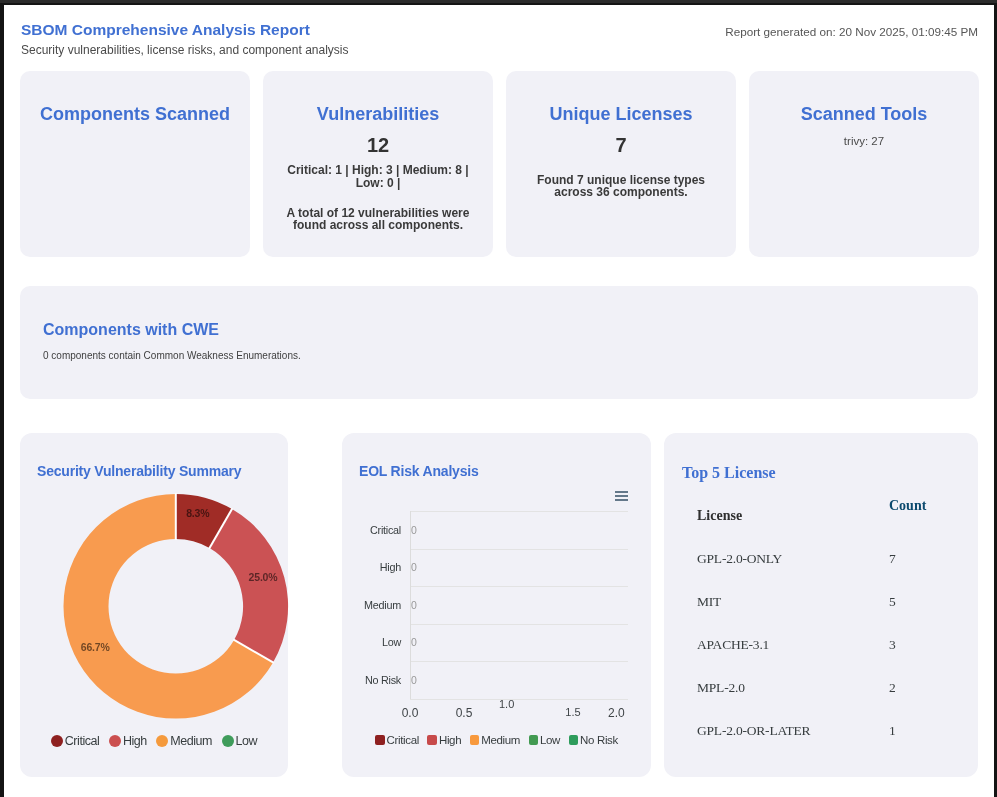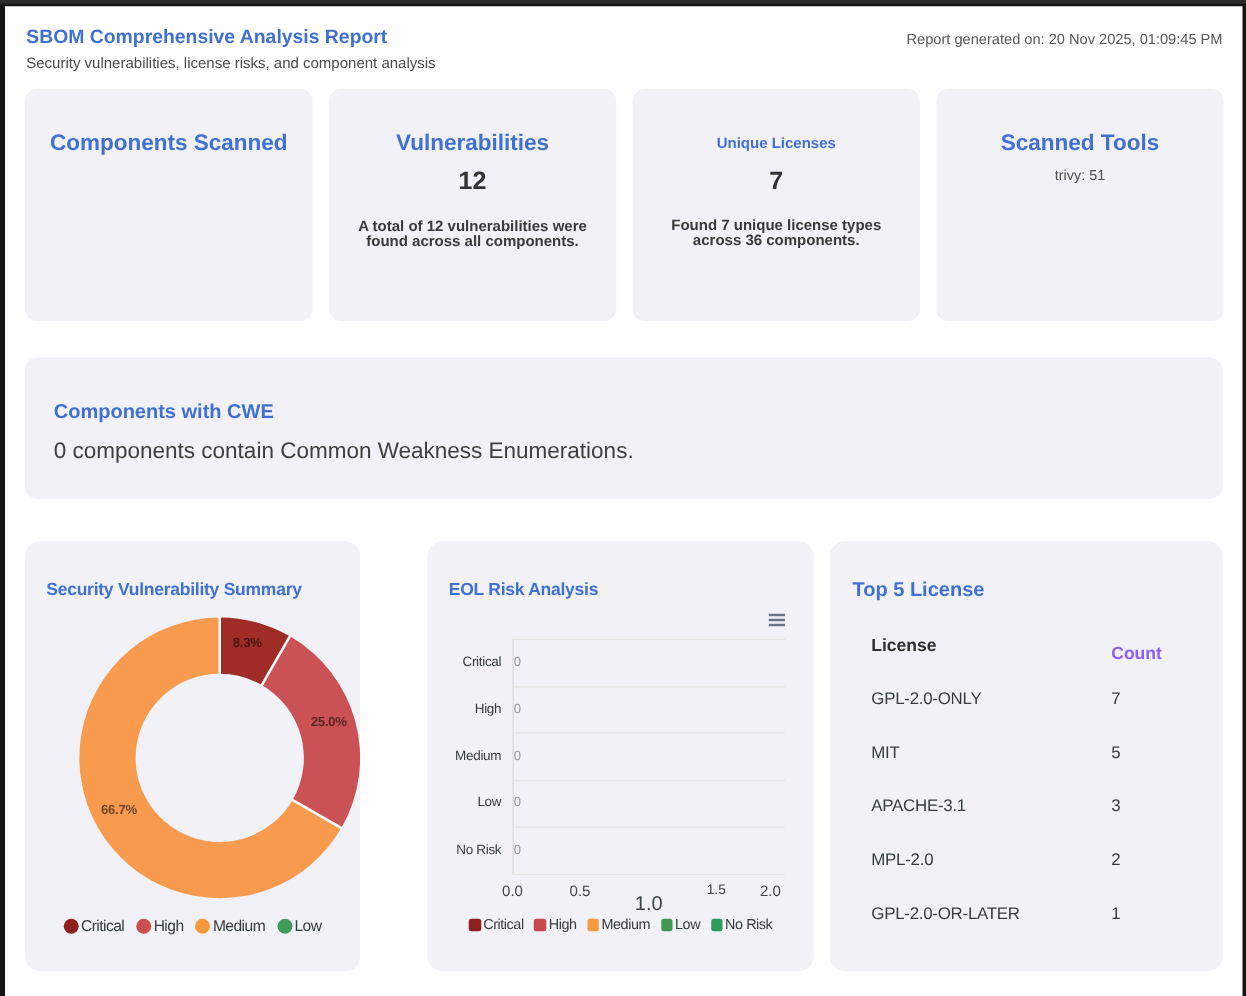--- a/index.html
+++ b/index.html
@@ -24,36 +24,37 @@
   <div class="abs" style="left:16px; top:37.5px; font-size:12px; color:#4a4a4a;">Security vulnerabilities, license risks, and component analysis</div>
   <div class="abs" style="right:16px; top:19.5px; font-size:11.7px; color:#565656;">Report generated on: 20 Nov 2025, 01:09:45 PM</div>
 
   <div class="abs" style="left:15px; top:66px; width:958px; height:186px;">
     <div class="card" style="left:0;">
       <div class="blue" style="margin-top:33px; font-size:18px; line-height:21px;">Components Scanned</div>
     </div>
     <div class="card" style="left:243px;">
       <div class="blue" style="margin-top:33px; font-size:18px; line-height:21px;">Vulnerabilities</div>
       <div style="margin-top:8px; font-size:20px; line-height:24px; font-weight:bold; color:#333333;">12</div>
+      <div style="margin-top:7px; font-size:12px; line-height:12.5px; font-weight:bold; color:#3a3a3a;">Critical: 1 | High: 3 | Medium: 8 |<br>Low: 0 |</div>
         <div style="margin-top:17.5px; font-size:12px; line-height:12.5px; font-weight:bold; color:#3a3a3a;">A total of 12 vulnerabilities were<br>found across all components.</div>
     </div>
     <div class="card" style="left:486px;">
-      <div class="blue" style="margin-top:33px; font-size:12px; line-height:21px;">Unique Licenses</div>
+      <div class="blue" style="margin-top:33px; font-size:18px; line-height:21px;">Unique Licenses</div>
       <div style="margin-top:8px; font-size:20px; line-height:24px; font-weight:bold; color:#333333;">7</div>
       <div style="margin-top:16.5px; font-size:12px; line-height:12.5px; font-weight:bold; color:#3a3a3a;">Found 7 unique license types<br>across 36 components.</div>
     </div>
     <div class="card" style="left:729px;">
       <div class="blue" style="margin-top:33px; font-size:18px; line-height:21px;">Scanned Tools</div>
-      <div style="margin-top:10px; font-size:11.5px; color:#4b4b4b;">trivy: 51</div>
+      <div style="margin-top:10px; font-size:11.5px; color:#4b4b4b;">trivy: 27</div>
     </div>
   </div>
 
   <div class="abs" style="left:15px; top:281px; width:958px; height:113px; background:#f1f1f7; border-radius:10px;">
     <div class="blue" style="position:absolute; left:23px; top:35px; font-size:16px;">Components with CWE</div>
-    <div style="position:absolute; left:23px; top:64px; font-size:18px; color:#3f3f3f;">0 components contain Common Weakness Enumerations.</div>
+    <div style="position:absolute; left:23px; top:64px; font-size:10px; color:#3f3f3f;">0 components contain Common Weakness Enumerations.</div>
   </div>
 
   <div class="panel" style="left:15px; top:428px; width:268px;padding-left:43px;">
     <div class="ph" style="left:17px; top:29.5px;">Security Vulnerability Summary</div>
     <svg width="310" height="290" style="position:absolute; left:0; top:0;" viewBox="0 0 310 290">
       <g>
         <path d="M 155.80,61.00 A 112.3,112.3 0 0 1 211.95,76.05 L 189.45,115.02 A 67.3,67.3 0 0 0 155.80,106.00 Z" fill="#a02c26"></path>
         <path d="M 211.95,76.05 A 112.3,112.3 0 0 1 253.05,229.45 L 214.08,206.95 A 67.3,67.3 0 0 0 189.45,115.02 Z" fill="#cb5254"></path>
         <path d="M 253.05,229.45 A 112.3,112.3 0 1 1 155.80,61.00 L 155.80,106.00 A 67.3,67.3 0 1 0 214.08,206.95 Z" fill="#f89b4f"></path>
       </g>
@@ -98,37 +99,37 @@
     <div style="position:absolute; left:0; top:241px; width:59px; text-align:right; font-size:10.8px; letter-spacing:-0.25px; color:#373d3f;">No Risk</div>
 
     <div style="position:absolute; left:69px; top:91px; font-size:10.5px; color:#999;">0</div>
     <div style="position:absolute; left:69px; top:128px; font-size:10.5px; color:#999;">0</div>
     <div style="position:absolute; left:69px; top:166px; font-size:10.5px; color:#999;">0</div>
     <div style="position:absolute; left:69px; top:203px; font-size:10.5px; color:#999;">0</div>
     <div style="position:absolute; left:69px; top:241px; font-size:10.5px; color:#999;">0</div>
 
     <div style="position:absolute; left:48px; top:273px; width:40px; text-align:center; font-size:12px; color:#3f4447;">0.0</div>
     <div style="position:absolute; left:102px; top:273px; width:40px; text-align:center; font-size:12px; color:#3f4447;">0.5</div>
-    <div style="position:absolute; left:157px; top:282px; width:40px; text-align:center; font-size:16px; color:#3f4447;">1.0</div>
+    <div style="position:absolute; left:157px; top:265px; width:40px; text-align:left; font-size:11px; color:#3f4447;">1.0</div>
     <div style="position:absolute; left:211px; top:273px; width:40px; text-align:center; font-size:11px; color:#3f4447;">1.5</div>
     <div style="position:absolute; left:266px; top:273px; width:40px; font-size:12px; color:#3f4447;">2.0</div>
 
     <div style="position:absolute; left:0; top:301px; width:100%; display:flex; justify-content:center; align-items:center; gap:8.5px; font-size:11.5px; letter-spacing:-0.35px; color:#373d3f;">
       <span style="display:flex; align-items:center;"><span style="width:9.5px;height:9.5px;border-radius:2px;background:#8e2020;margin-right:2px;"></span>Critical</span>
       <span style="display:flex; align-items:center;"><span style="width:9.5px;height:9.5px;border-radius:2px;background:#c74a4a;margin-right:2px;"></span>High</span>
       <span style="display:flex; align-items:center;"><span style="width:9.5px;height:9.5px;border-radius:2px;background:#f8993d;margin-right:2px;"></span>Medium</span>
       <span style="display:flex; align-items:center;"><span style="width:9.5px;height:9.5px;border-radius:2px;background:#429a52;margin-right:2px;"></span>Low</span>
       <span style="display:flex; align-items:center;"><span style="width:9.5px;height:9.5px;border-radius:2px;background:#2e9c5c;margin-right:2px;"></span>No Risk</span>
     </div>
   </div>
 
-  <div class="panel" style="left:659px; top:428px; width:314px;">
+  <div class="panel" style="left:659px; top:428px; width:314px;font-family:Liberation Serif, serif;">
     <div class="ph" style="left:18px; top:31px; font-size:16px; letter-spacing:0;">Top 5 License</div>
     <div style="position:absolute; left:33px; top:75px; font-size:14px; font-weight:bold; color:#2f2f2f;">License</div>
-    <div style="position:absolute; left:225px; top:81px; font-size:14px; font-weight:bold; color:#8b5cf6;">Count</div>
+    <div style="position:absolute; left:225px; top:65px; font-size:14px; font-weight:bold; color:#0c4a6e;">Count</div>
     <div style="position:absolute; left:33px; top:118px; font-size:13.5px; letter-spacing:-0.2px; color:#373d3f;">GPL-2.0-ONLY</div>
     <div style="position:absolute; left:225px; top:118px; font-size:13.5px; letter-spacing:-0.2px; color:#373d3f;">7</div>
     <div style="position:absolute; left:33px; top:161px; font-size:13.5px; letter-spacing:-0.2px; color:#373d3f;">MIT</div>
     <div style="position:absolute; left:225px; top:161px; font-size:13.5px; letter-spacing:-0.2px; color:#373d3f;">5</div>
     <div style="position:absolute; left:33px; top:204px; font-size:13.5px; letter-spacing:-0.2px; color:#373d3f;">APACHE-3.1</div>
     <div style="position:absolute; left:225px; top:204px; font-size:13.5px; letter-spacing:-0.2px; color:#373d3f;">3</div>
     <div style="position:absolute; left:33px; top:247px; font-size:13.5px; letter-spacing:-0.2px; color:#373d3f;">MPL-2.0</div>
     <div style="position:absolute; left:225px; top:247px; font-size:13.5px; letter-spacing:-0.2px; color:#373d3f;">2</div>
     <div style="position:absolute; left:33px; top:290px; font-size:13.5px; letter-spacing:-0.2px; color:#373d3f;">GPL-2.0-OR-LATER</div>
     <div style="position:absolute; left:225px; top:290px; font-size:13.5px; letter-spacing:-0.2px; color:#373d3f;">1</div>

